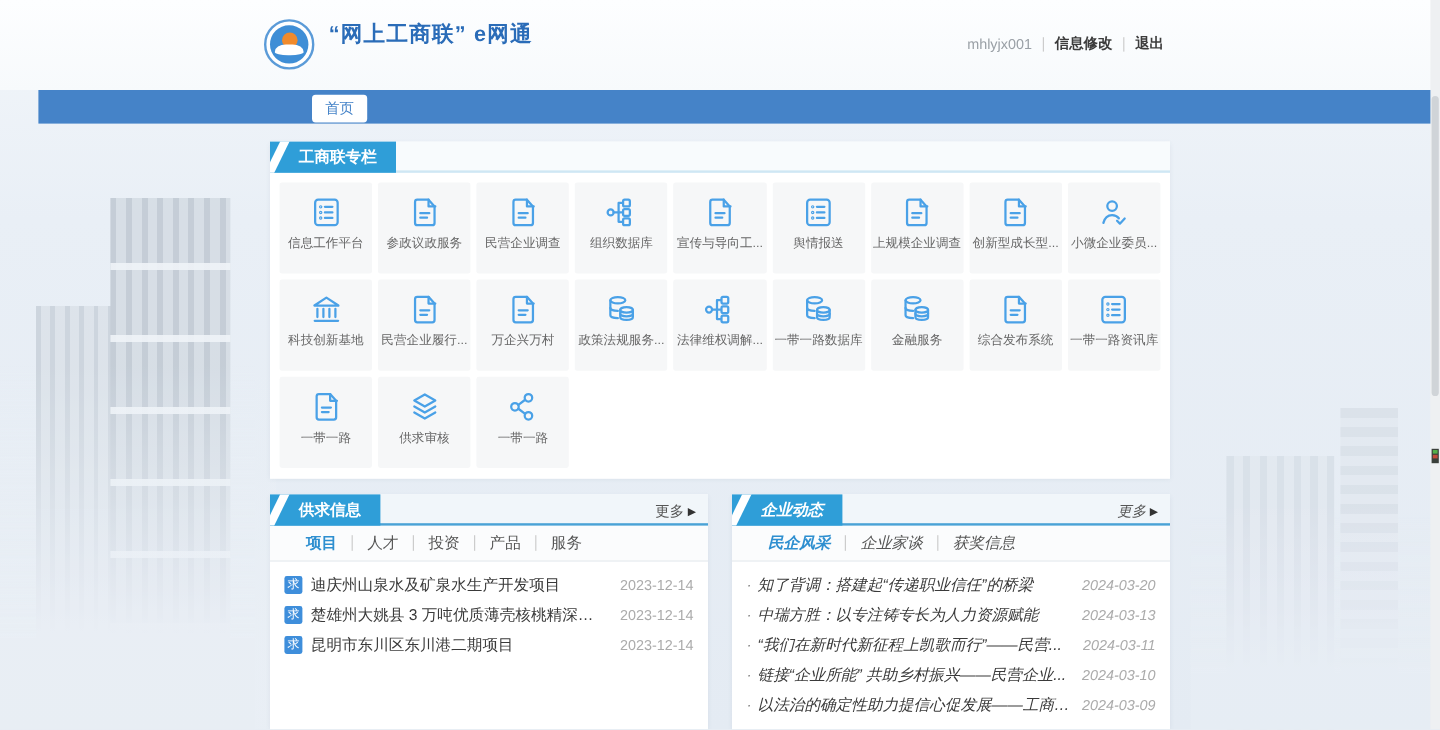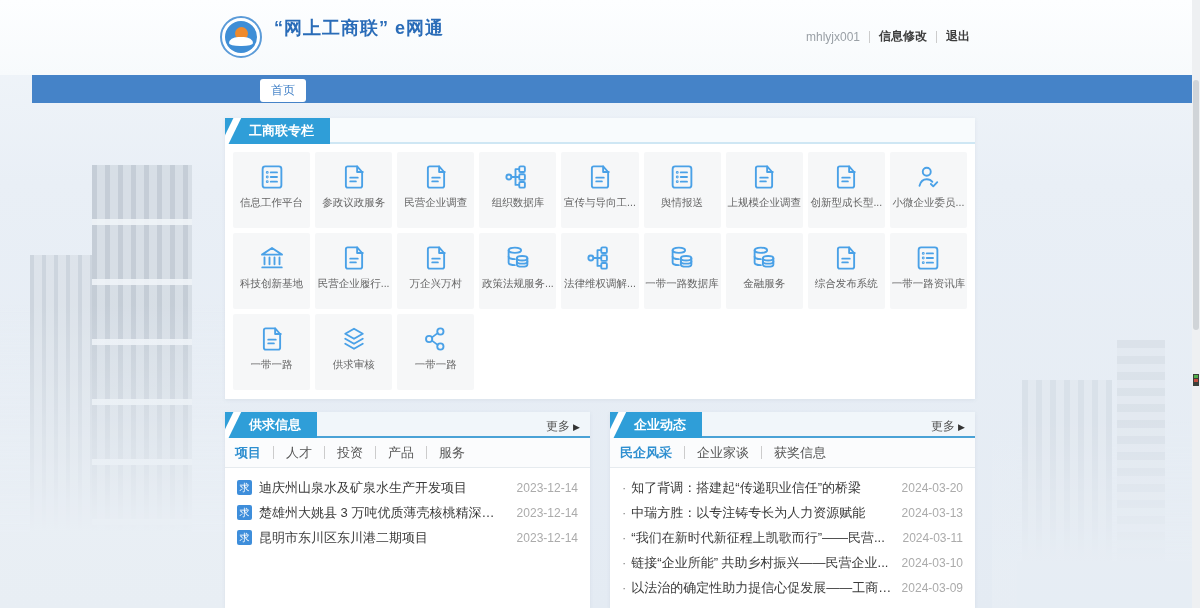--- a/index.html
+++ b/index.html
@@ -46,21 +46,21 @@
 
   
   .navbar { position:absolute; left:0; top:75px; width:1200px; height:28px; background:#4583c8;margin-left:32px; }
   .nav-item { position:absolute; left:228px; top:4px; background:#fff; color:#4583c8;
     font-size:12px; padding:3px 11px; border-radius:3px; cursor:pointer; }
 
   
   .panel { position:absolute; background:#fff; box-shadow:0 1px 4px rgba(60,90,120,.08); }
   .panel-services { left:225px; top:118px; width:750px; height:281px; }
   .panel-supply { left:225px; top:412px; width:365px; height:196px; }
-  .panel-news { left:610px; top:412px; width:365px; height:196px; }
+  .panel-news { left:610px; top:412px; width:365px; height:196px;font-style:italic; }
 
   .panel-head { position:relative; height:26px; }
   .panel-head.light { border-bottom:2px solid #cfe7f4; background:#f8fbfd; }
   .panel-head.strong { border-bottom:2px solid #4aa2d6; background:#f1f6fa; }
   .panel-tab { position:relative; display:inline-block; height:26px; line-height:26px;
     background:#2f9ed8; color:#fff; font-size:13px; font-weight:bold;
     padding:0 16px 0 24px; overflow:hidden; }
   .panel-tab::before { content:""; position:absolute; left:2px; top:-6px; width:7px; height:40px;
     background:#fff; transform:rotate(26deg); }
   .more-link { position:absolute; right:10px; top:6px; font-size:12px; color:#555; cursor:pointer; display:flex; align-items:center; gap:3px; }
@@ -68,21 +68,21 @@
 
   
   .services-grid { display:grid; grid-template-columns:repeat(9,1fr); gap:5px; padding:8px; }
   .svc-card { height:76px; background:#f6f7f8; border-radius:2px; text-align:center; cursor:pointer; }
   .svc-card .icn { display:block; margin:10px auto 4px; width:30px; height:30px; }
   .svc-card svg { width:30px; height:30px; stroke:#4aa1e7; fill:none; stroke-width:1.5;
     stroke-linecap:round; stroke-linejoin:round; }
   .svc-label { font-size:10.5px; color:#666; white-space:nowrap; overflow:hidden; }
 
   
-  .subtabs { display:flex; align-items:center; height:30px; padding:0 8px; background:#fbfcfd;
+  .subtabs { display:flex; align-items:center; height:30px; padding:0 28px; background:#fbfcfd;
     border-bottom:1px solid #e6ebef; }
   .subtab { font-size:13px; color:#555; cursor:pointer; padding:0 12px; }
   .subtab:first-child { padding-left:2px; }
   .subtab.active { color:#2e8fd0; font-weight:bold; }
   .subtab-sep { width:1px; height:13px; background:#ccc; }
 
   
   .info-list { padding:7px 12px 0 12px; }
   .info-item { display:flex; align-items:center; height:25px; cursor:pointer; }
   .badge { flex:0 0 auto; width:15px; height:15px; line-height:15px; margin-right:7px;

